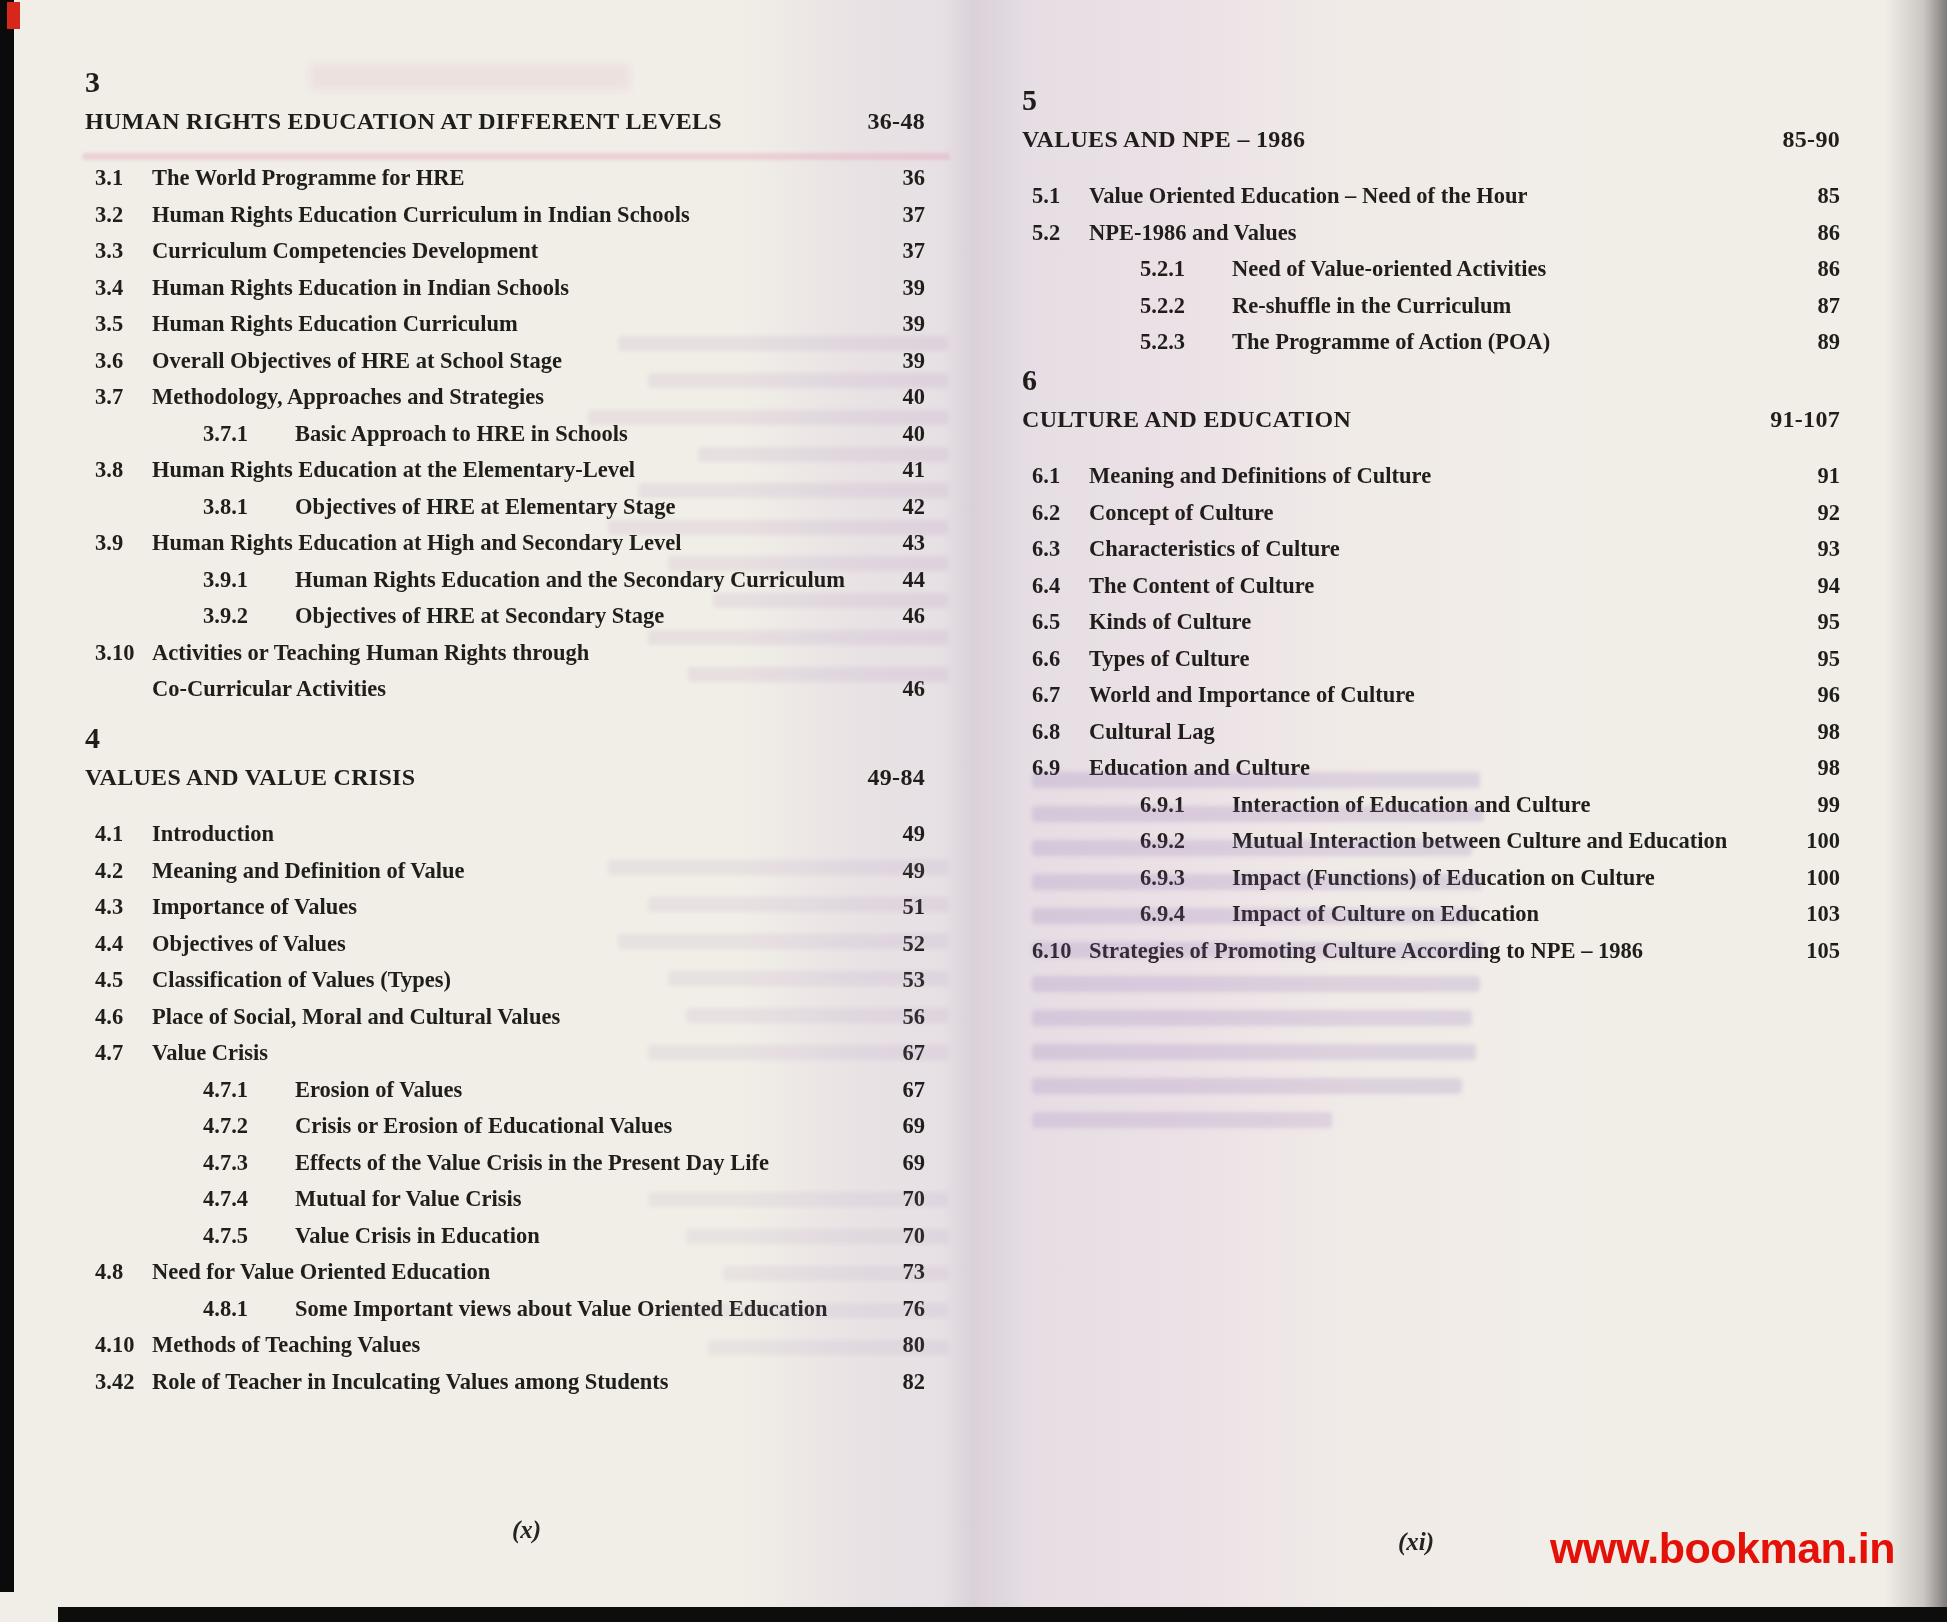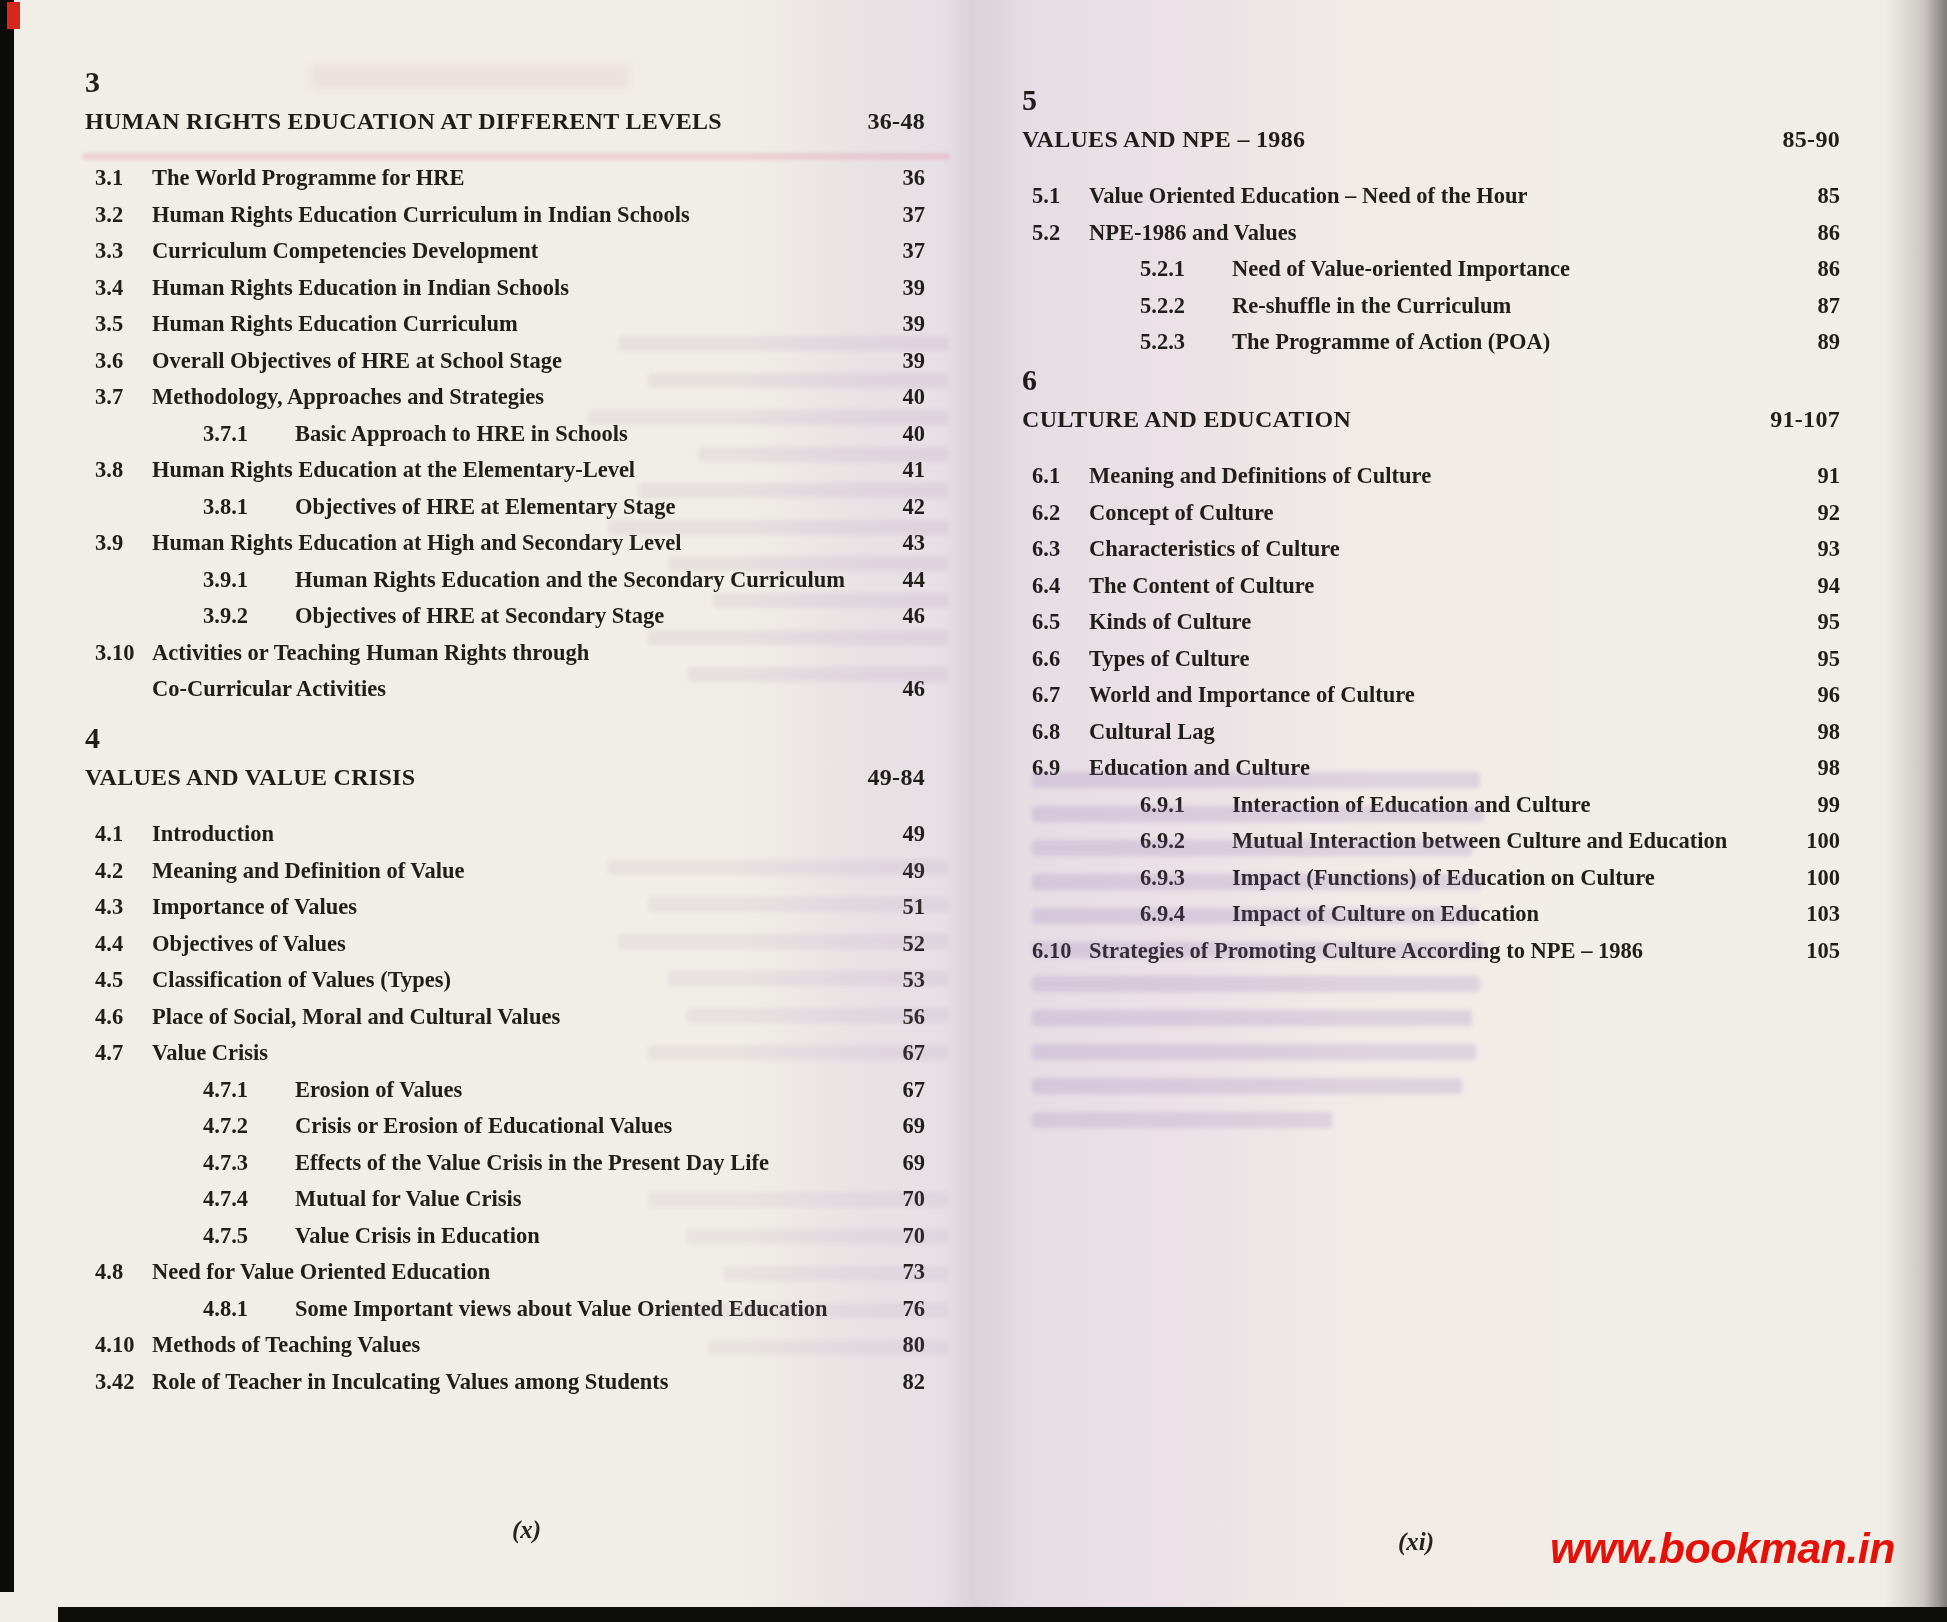--- a/index.html
+++ b/index.html
@@ -37,21 +37,21 @@
   .row.cont { padding-left:67px; }
   .row .pg  { margin-left:auto; padding-left:14px; }
 
   .footer { position:absolute; font-size:25px; font-weight:700; font-style:italic; color:#262420; }
   #footer-left  { left:512px;  top:1516px; }
   #footer-right { left:1398px; top:1528px; }
 
   .watermark {
     position:absolute; right:52px; top:1524px;
     font-family:"Liberation Sans","DejaVu Sans",sans-serif;
-    font-weight:700; font-size:43px; letter-spacing:-0.5px;font-style:italic;
+    font-weight:700; font-size:43px; letter-spacing:-0.5px;
   }
 
   
   .edge-left   { position:absolute; left:0; top:0; width:14px; height:1592px; background:#0b0b0b; }
   .corner-mark { position:absolute; left:7px; top:2px; width:13px; height:27px; background:#d6281a; }
   .edge-bottom { position:absolute; left:58px; top:1607px; width:1889px; height:15px; background:#0d0d0c; }
 
   
   .ghost { position:absolute; border-radius:4px; filter:blur(2px); }
 </style>
@@ -247,21 +247,21 @@
             <span class="ttl">Value Oriented Education – Need of the Hour</span>
             <span class="pg">85</span>
           </div>
           <div class="row l1">
             <span class="num">5.2</span>
             <span class="ttl">NPE-1986 and Values</span>
             <span class="pg">86</span>
           </div>
           <div class="row l2">
             <span class="num">5.2.1</span>
-            <span class="ttl">Need of Value-oriented Importance</span>
+            <span class="ttl">Need of Value-oriented Activities</span>
             <span class="pg">86</span>
           </div>
           <div class="row l2">
             <span class="num">5.2.2</span>
             <span class="ttl">Re-shuffle in the Curriculum</span>
             <span class="pg">87</span>
           </div>
           <div class="row l2">
             <span class="num">5.2.3</span>
             <span class="ttl">The Programme of Action (POA)</span>

